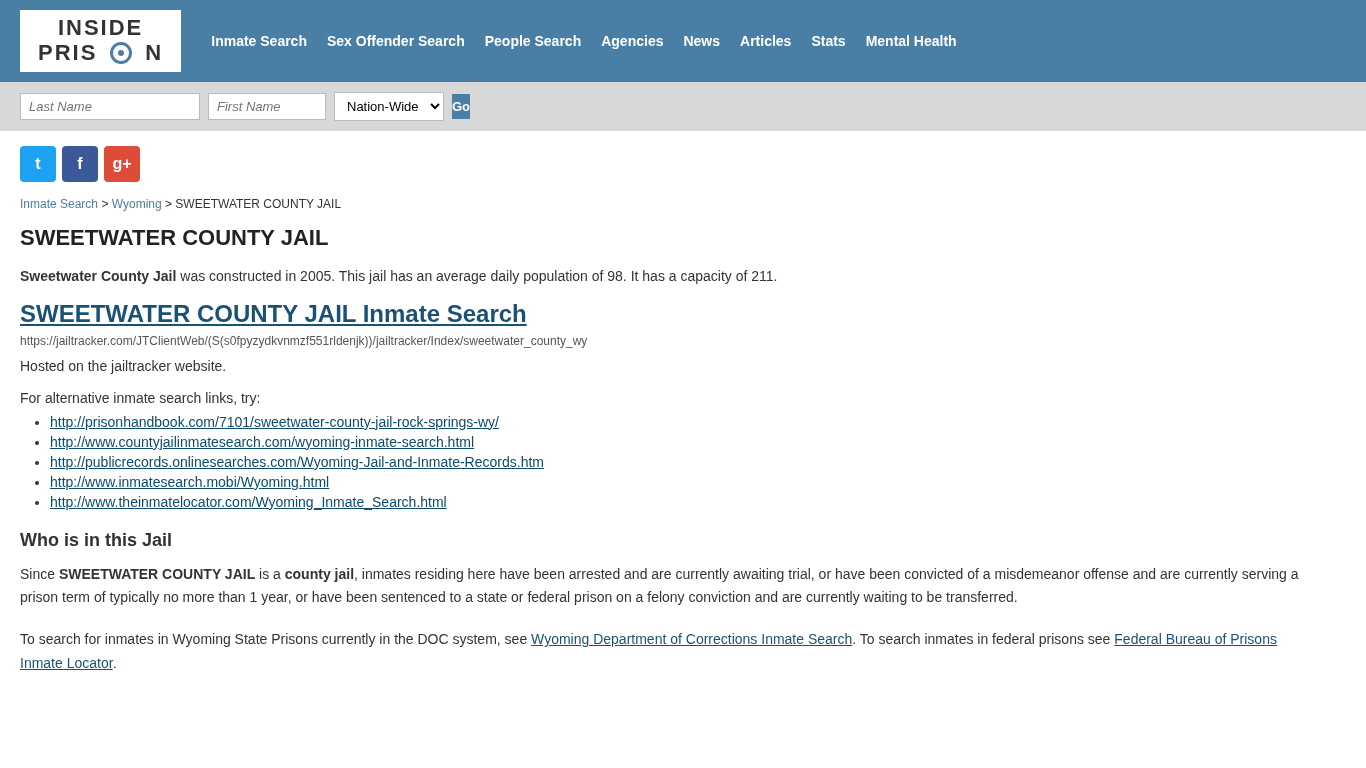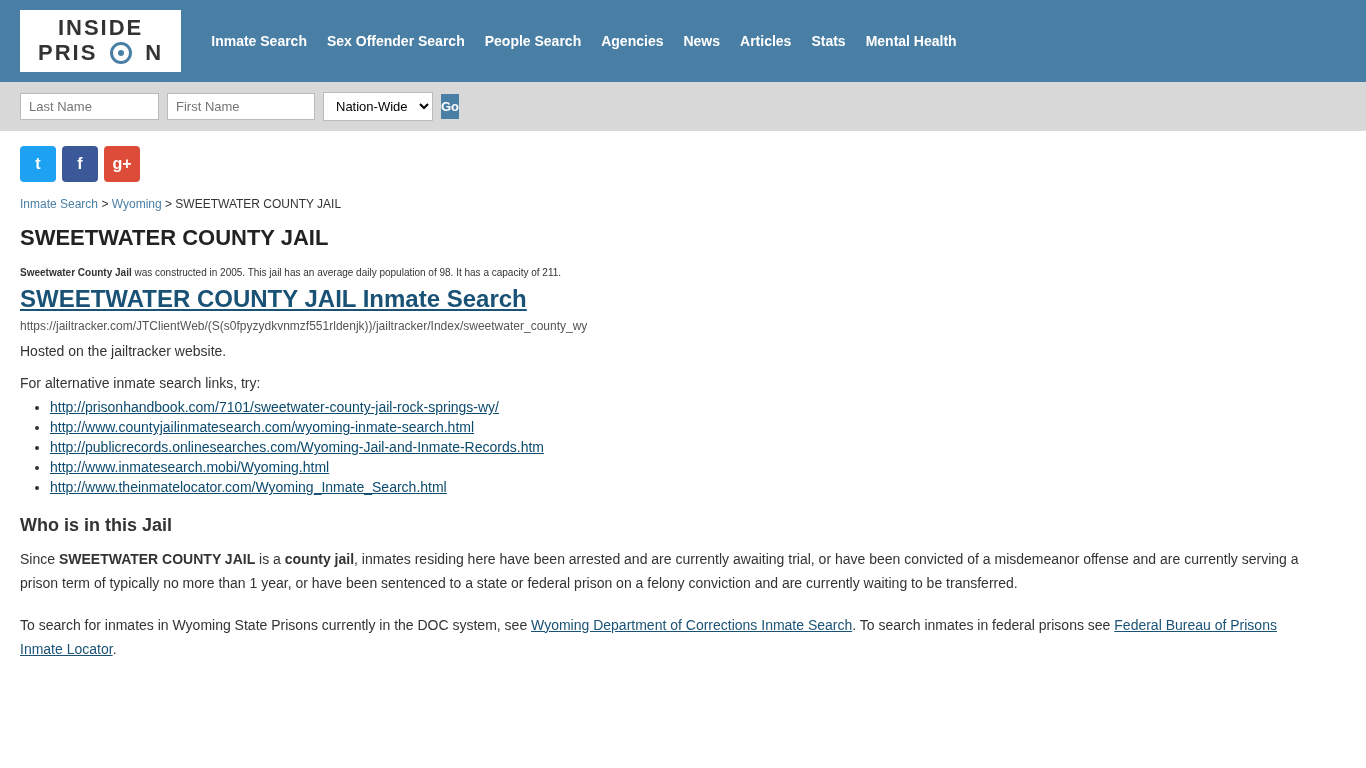--- a/index.html
+++ b/index.html
@@ -79,22 +79,22 @@
       display: flex;
       align-items: center;
       gap: 8px;
     }
     .search-bar input {
       padding: 5px 8px;
       border: 1px solid #bbb;
       font-size: 13px;
       color: #999;
     }
-    .search-bar input[type="text"]:first-child { width: 139px; }
-    .search-bar input[type="text"]:nth-child(2) { width: 148px; }
+    .search-bar input[type="text"]:first-child { width: 180px; font-style: italic; }
+    .search-bar input[type="text"]:nth-child(2) { width: 118px; font-style: italic; }
     .search-bar select {
       padding: 5px 8px;
       border: 1px solid #bbb;
       font-size: 13px;
       background: #fff;
     }
     .go-btn {
       background: #4a7fa5;
       color: #fff;
       border: none;
@@ -147,22 +147,22 @@
     
     .page-title {
       font-size: 22px;
       font-weight: bold;
       color: #222;
       margin-bottom: 14px;
     }
 
     
     .description {
-      font-size: 10px;
-      margin-bottom: 4px;
+      font-size: 14px;
+      margin-bottom: 12px;
       line-height: 1.6;
     }
     .description strong { font-weight: bold; }
 
     
     .inmate-search-link {
       font-size: 24px;
       font-weight: bold;
       color: #1a5276;
       text-decoration: underline;

